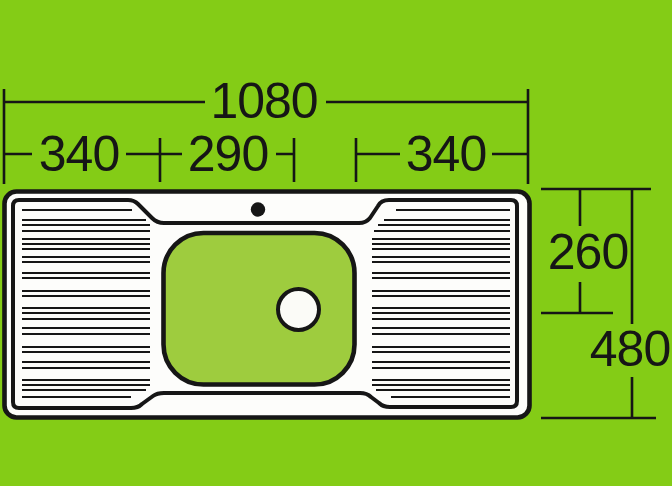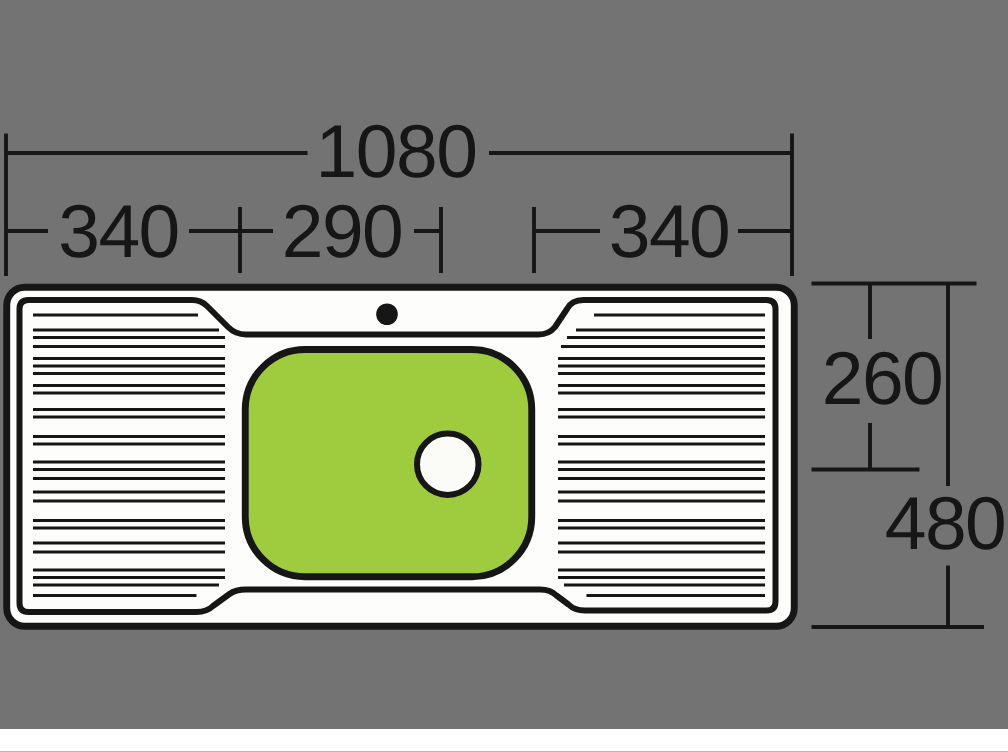--- a/index.html
+++ b/index.html
@@ -4,21 +4,21 @@
 <style>
   html, body {
     margin: 0;
     padding: 0;
     background: #ffffff;
   }
   .stage {
     position: relative;
     width: 672px;
     height: 486px;
-    background: #737373;
+    background: #84cc16;
     overflow: hidden;
     font-family: "Liberation Sans", sans-serif;
   }
   svg { display: block; }
   .dim-text {
     font-family: "Liberation Sans", sans-serif;
     font-size: 50px;
     letter-spacing: -1px;
     fill: #161616;
   }

